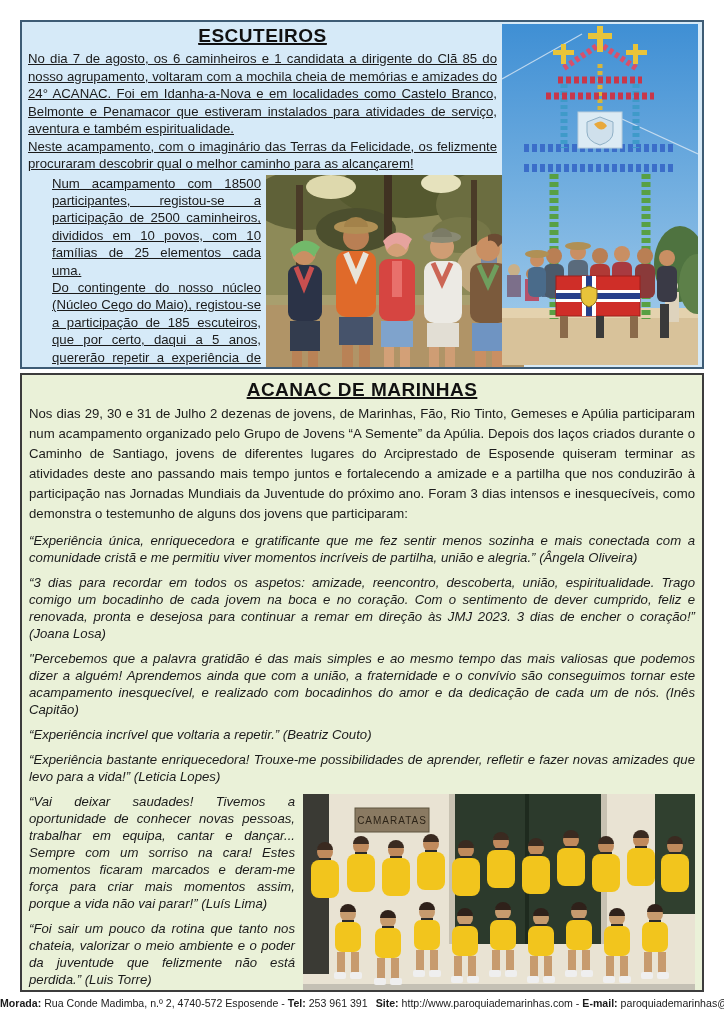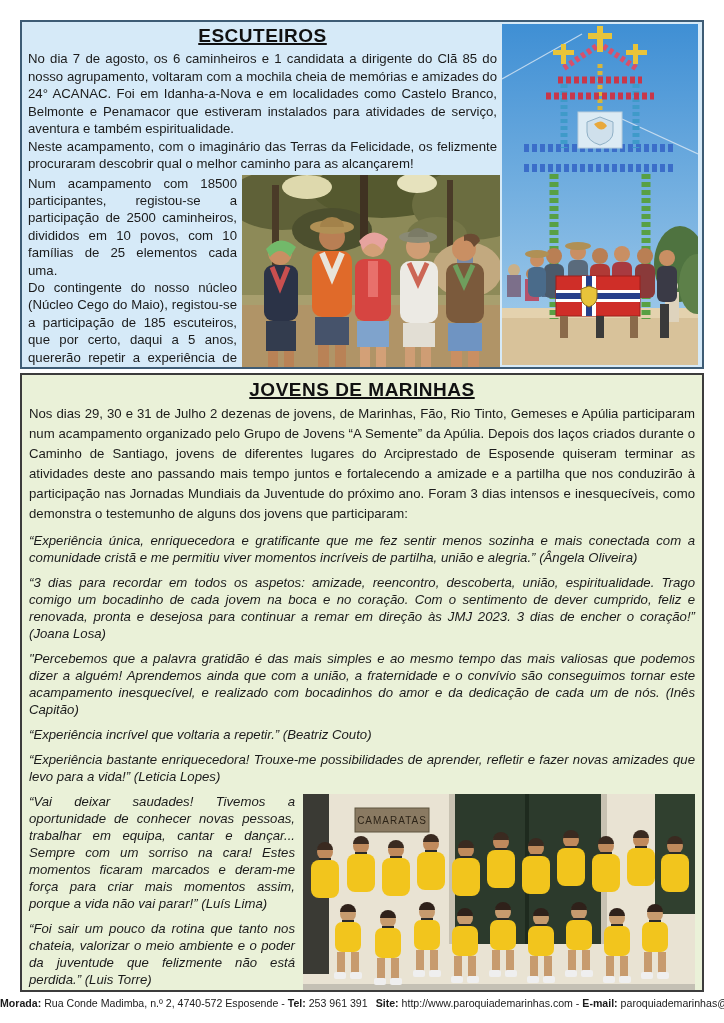--- a/index.html
+++ b/index.html
@@ -13,29 +13,29 @@
     background:var(--escuteiros-bg,#d6eaf8);
     border:2px solid var(--escuteiros-border,#3e5c75);
   }
   .box-green{
     left:20px;top:373px;width:684px;height:619px;
     background:var(--jovens-bg,#eaf1d8);
     border:2px solid var(--jovens-border,#3c3c3c);
     padding:3px 7px 4px 7px;
   }
   .blue-inner{display:flex;height:100%;}
-  .blue-left{flex:1;min-width:0;padding:2px 5px 2px 6px;}
+  .blue-left{flex:1;min-width:0;padding:2px 5px 2px 6px;text-decoration:underline;}
   .photo-b-wrap{flex:none;width:198px;padding:2px 2px 2px 0;}
   .sec-title{
     font-size:19px;font-weight:bold;text-align:center;
     text-decoration:underline;text-decoration-thickness:2px;
     letter-spacing:0.5px;margin:1px 0 3px 0;color:#111;
   }
   .body-p{font-size:13.2px;line-height:17.5px;text-align:justify;margin:0;}
-  .escut-row{display:flex;margin-top:2px;}
+  .escut-row{display:flex;margin-top:2px;margin-left:24px;}
   .escut-narrow{flex:none;width:209px;padding-right:5px;}
   .escut-narrow .body-p{line-height:17.4px;}
   .photo-a-wrap{flex:none;}
   .quote-p{font-size:13.2px;line-height:17px;font-style:italic;text-align:justify;margin:8px 0 0 0;}
   .green-intro{font-size:13.2px;line-height:20px;text-align:justify;margin:2px 0 0 0;}
   .bottom-row{display:flex;margin-top:8px;}
   .bottom-left{flex:none;width:266px;padding-right:6px;}
   .bottom-left .quote-p:first-child{margin-top:0;}
   .photo-c-wrap{flex:none;margin-left:2px;margin-top:1px;}
   .footer{
@@ -211,21 +211,21 @@
         <rect x="58" y="292" width="8" height="22" fill="#8a6a4a"></rect>
         <rect x="94" y="292" width="8" height="22" fill="#3a3a3a"></rect>
         <rect x="128" y="292" width="8" height="22" fill="#8a6a4a"></rect>
         <rect x="158" y="280" width="9" height="34" fill="#3a3a3a"></rect>
       </svg>
     </div>
   </div>
 </div>
 
 <div class="box box-green">
-  <div class="sec-title">JOVENS DE MARINHAS</div>
+  <div class="sec-title">ACANAC DE MARINHAS</div>
   <p class="green-intro">Nos dias 29, 30 e 31 de Julho 2 dezenas de jovens, de Marinhas, Fão, Rio Tinto, Gemeses e Apúlia participaram num acampamento organizado pelo Grupo de Jovens “A Semente” da Apúlia. Depois dos laços criados durante o Caminho de Santiago, jovens de diferentes lugares do Arciprestado de Esposende quiseram terminar as atividades deste ano passando mais tempo juntos e fortalecendo a amizade e a partilha que nos conduzirão à participação nas Jornadas Mundiais da Juventude do próximo ano. Foram 3 dias intensos e inesquecíveis, como demonstra o testemunho de alguns dos jovens que participaram:</p>
   <p class="quote-p">“Experiência única, enriquecedora e gratificante que me fez sentir menos sozinha e mais conectada com a comunidade cristã e me permitiu viver momentos incríveis de partilha, união e alegria.” (Ângela Oliveira)</p>
   <p class="quote-p">“3 dias para recordar em todos os aspetos: amizade, reencontro, descoberta, união, espiritualidade. Trago comigo um bocadinho de cada jovem na boca e no coração. Com o sentimento de dever cumprido, feliz e renovada, pronta e desejosa para continuar a remar em direção às JMJ 2023. 3 dias de encher o coração!” (Joana Losa)</p>
   <p class="quote-p">"Percebemos que a palavra gratidão é das mais simples e ao mesmo tempo das mais valiosas que podemos dizer a alguém! Aprendemos ainda que com a união, a fraternidade e o convívio são conseguimos tornar este acampamento inesquecível, e realizado com bocadinhos do amor e da dedicação de cada um de nós. (Inês Capitão)</p>
   <p class="quote-p">“Experiência incrível que voltaria a repetir.” (Beatriz Couto)</p>
   <p class="quote-p">“Experiência bastante enriquecedora! Trouxe-me possibilidades de aprender, refletir e fazer novas amizades que levo para a vida!” (Leticia Lopes)</p>
   <div class="bottom-row">
     <div class="bottom-left">
       <p class="quote-p">“Vai deixar saudades! Tivemos a oportunidade de conhecer novas pessoas, trabalhar em equipa, cantar e dançar... Sempre com um sorriso na cara! Estes momentos ficaram marcados e deram-me força para criar mais momentos assim, porque a vida não vai parar!” (Luís Lima)</p>
       <p class="quote-p">“Foi sair um pouco da rotina que tanto nos chateia, valorizar o meio ambiente e o poder da juventude que felizmente não está perdida.” (Luis Torre)</p>

